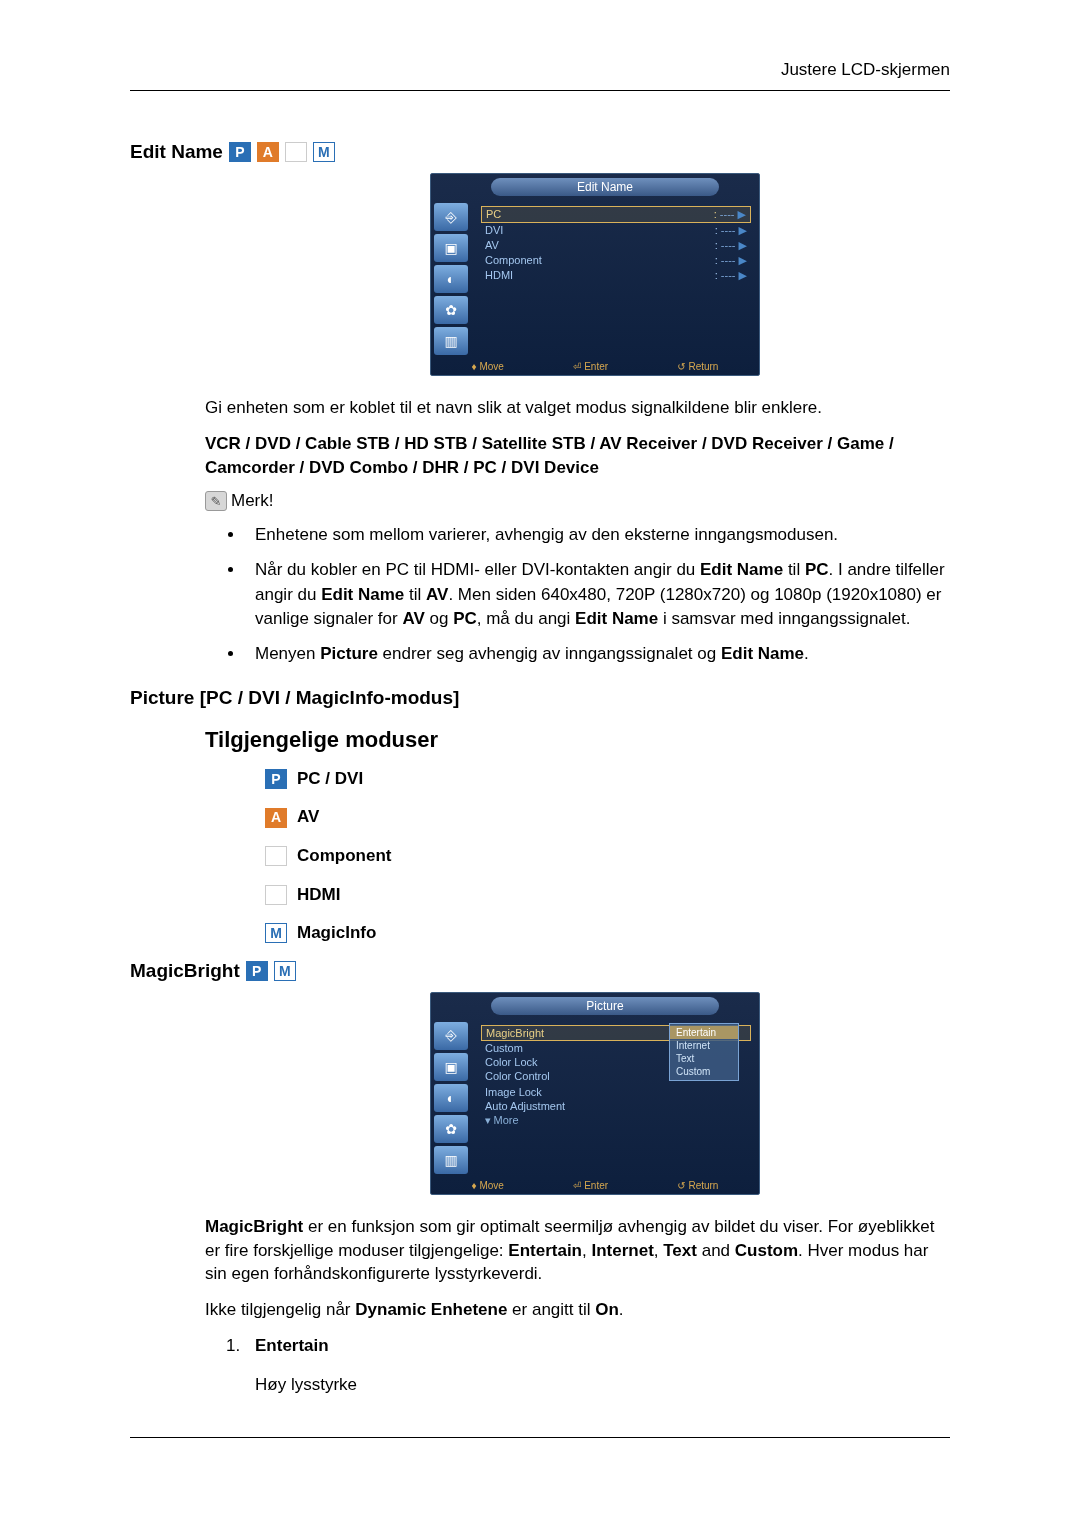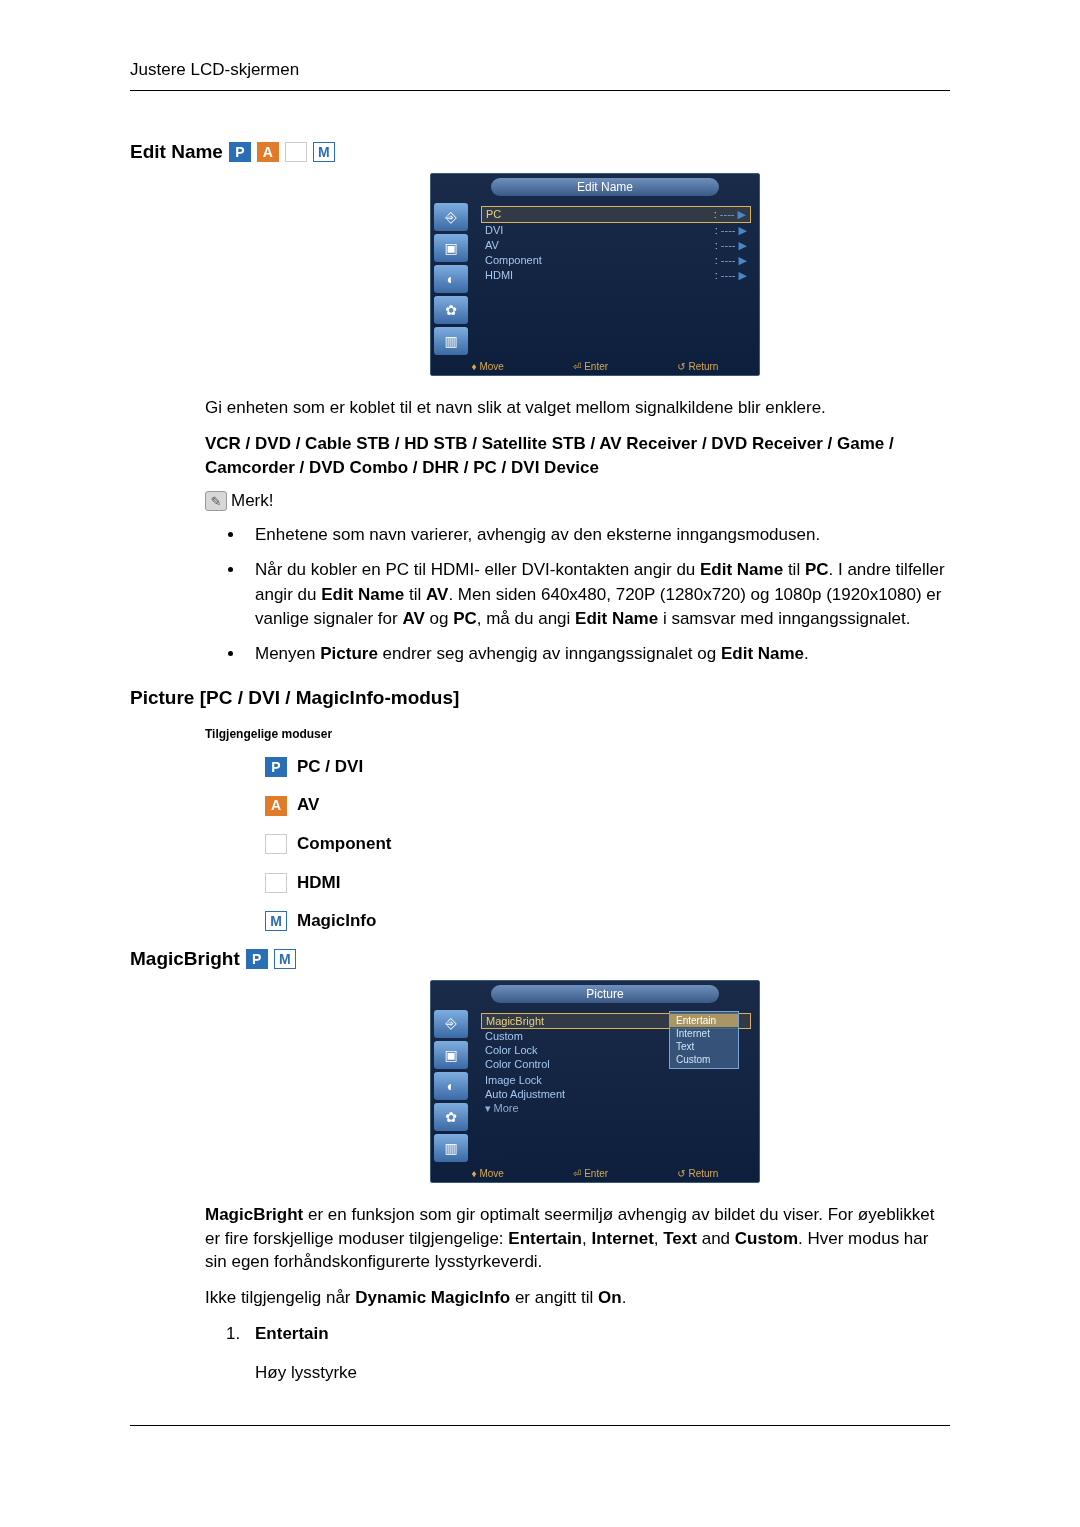--- a/index.html
+++ b/index.html
@@ -8,37 +8,37 @@
     font-size: 17px;
     color: #000;
     background: #fff;
     width: 1080px;
     margin: 0 auto;
   }
   .page {
     padding: 60px 130px 100px 130px;
   }
   .header-title {
-    text-align: left;
+    text-align: right;
     font-size: 17px;
     padding-bottom: 10px;
     border-bottom: 1px solid #000;
     margin-bottom: 50px;
   }
   .section-title {
     font-weight: bold;
     font-size: 19px;
     margin-bottom: 10px;
     display: flex;
     align-items: center;
     gap: 6px;
   }
   .subsection-title {
     font-weight: bold;
-    font-size: 12px;
+    font-size: 22px;
     margin: 18px 0 10px 75px;
   }
   .badge {
     display: inline-flex;
     align-items: center;
     justify-content: center;
     width: 22px;
     height: 20px;
     font-weight: bold;
     font-size: 14px;
@@ -228,31 +228,31 @@
         </div>
       </div>
     </div>
     <div class="osd-footer">
       <span>♦ <span>Move</span></span>
       <span>⏎ <span>Enter</span></span>
       <span>↺ <span>Return</span></span>
     </div>
   </div>
 
-  <div class="body-text">Gi enheten som er koblet til et navn slik at valget mellom signalkildene blir enklere.</div>
+  <div class="body-text">Gi enheten som er koblet til et navn slik at valget modus signalkildene blir enklere.</div>
 
   <div class="bold-line"><b>VCR / DVD / Cable STB / HD STB / Satellite STB / AV Receiver / DVD Receiver / Game / Camcorder / DVD Combo / DHR / PC / DVI Device</b></div>
 
   <div class="note-line">
     <span class="note-icon">✎</span>
     <span>Merk!</span>
   </div>
 
   <ul class="bullets" id="edit-name-bullets">
-      <li>Enhetene som navn varierer, avhengig av den eksterne inngangsmodusen.</li>
+      <li>Enhetene som mellom varierer, avhengig av den eksterne inngangsmodusen.</li>
       <li>Når du kobler en PC til HDMI- eller DVI-kontakten angir du <b>Edit Name</b> til <b>PC</b>. I andre tilfeller angir du <b>Edit Name</b> til <b>AV</b>. Men siden 640x480, 720P (1280x720) og 1080p (1920x1080) er vanlige signaler for <b>AV</b> og <b>PC</b>, må du angi <b>Edit Name</b> i samsvar med inngangssignalet.</li>
       <li>Menyen <b>Picture</b> endrer seg avhengig av inngangssignalet og <b>Edit Name</b>.</li>
     </ul>
 
   <div class="section-title" style="margin-top:20px">
     <span>Picture [PC / DVI / MagicInfo-modus]</span>
   </div>
 
   <div class="subsection-title">Tilgjengelige moduser</div>
 
@@ -330,20 +330,20 @@
     </div>
     <div class="osd-footer">
       <span>♦ <span>Move</span></span>
       <span>⏎ <span>Enter</span></span>
       <span>↺ <span>Return</span></span>
     </div>
   </div>
 
   <div class="body-text" id="mb-desc"><b>MagicBright</b> er en funksjon som gir optimalt seermiljø avhengig av bildet du viser. For øyeblikket er fire forskjellige moduser tilgjengelige: <b>Entertain</b>, <b>Internet</b>, <b>Text</b> and <b>Custom</b>. Hver modus har sin egen forhåndskonfigurerte lysstyrkeverdi.</div>
 
-  <div class="body-text" id="mb-note">Ikke tilgjengelig når <b>Dynamic MagicInfo</b> er angitt til <b>On</b>.</div>
+  <div class="body-text" id="mb-note">Ikke tilgjengelig når <b>Dynamic Enhetene</b> er angitt til <b>On</b>.</div>
 
   <ol class="numlist" id="mb-numlist">
       <li><span class="li-title">Entertain</span><span class="li-body">Høy lysstyrke</span></li>
     </ol>
 
   <div class="footer-rule"></div>
 </div>
 
 </body></html>

